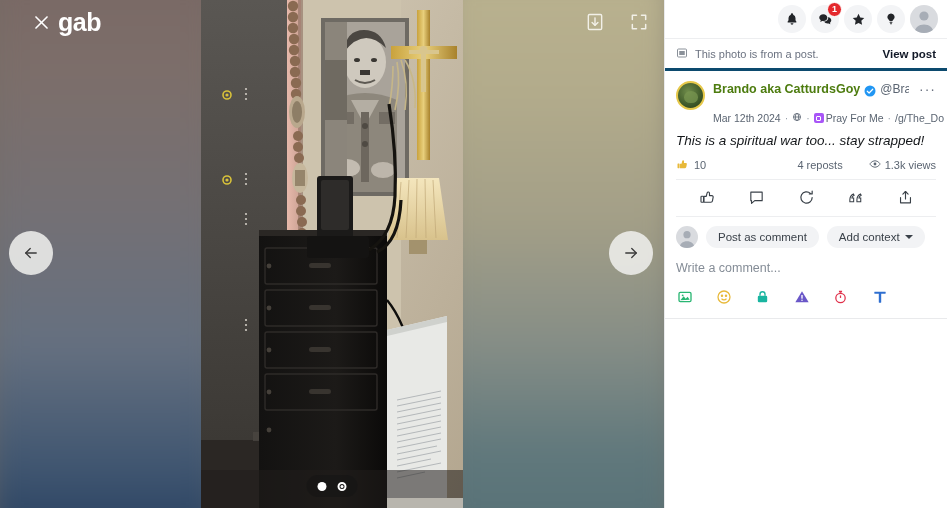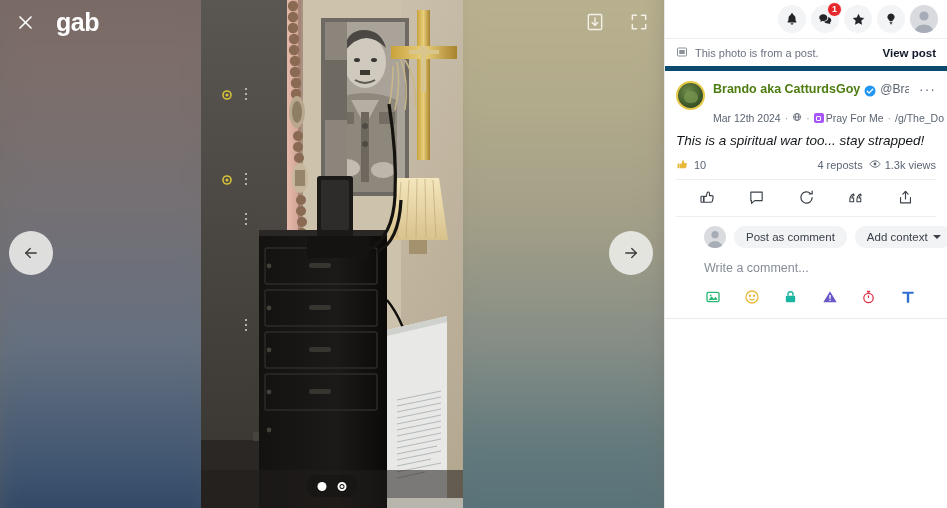--- a/index.html
+++ b/index.html
@@ -52,21 +52,21 @@
   
   .photo {
     position:absolute; left:201px; top:0; width:262px; height:508px;
     overflow:hidden; background:#2a2724;
   }
   .photo svg { display:block; width:262px; height:508px; }
 
   
   .media-top-left {
     position:absolute; left:0; top:0; height:44px;
-    display:flex; align-items:center; gap:14px; padding-left:8px; z-index:6;
+    display:flex; align-items:center; gap:0; padding-left:24px; z-index:6;
   }
   .icon-btn {
     width:34px; height:34px; border-radius:50%;
     display:flex; align-items:center; justify-content:center;
     cursor:pointer; border:none; background:transparent;
   }
   .icon-btn svg { display:block; }
   .brand {
     font-size:25px; font-weight:bold; color:#ffffff; letter-spacing:-0.5px;
     line-height:1; user-select:none;
@@ -120,21 +120,21 @@
     padding:0 4px; border:1.5px solid #fff; line-height:1;
   }
   .avatar-top {
     width:28px; height:28px; border-radius:50%; background:#d9dbdf;
     display:flex; align-items:flex-end; justify-content:center; overflow:hidden;
     cursor:pointer;
   }
 
   .sb-fromrow {
     height:32px; display:flex; align-items:center; gap:7px;
-    padding:0 11px; border-bottom:5px solid #0c4a6e; flex:0 0 auto;
+    padding:0 11px; border-bottom:3px solid #0c4a6e; flex:0 0 auto;
   }
   .sb-fromrow .ftxt { font-size:11px; color:#6b7280; flex:1; }
   .sb-fromrow .viewpost { font-size:11.5px; font-weight:bold; color:#111827; cursor:pointer; }
 
   .post { padding:10px 11px 0 11px; flex:0 0 auto; }
   .post-head { display:flex; align-items:flex-start; gap:8px; }
   .pavatar {
     width:29px; height:29px; border-radius:50%; flex:0 0 auto;
     background:radial-gradient(circle at 40% 35%, #6f8c4a 0%, #3f5a2a 60%, #243818 100%);
     border:2px solid #e6c84a; overflow:hidden; position:relative; cursor:pointer;
@@ -157,31 +157,31 @@
   }
   .grpicon { width:10px; height:10px; border-radius:2px; background:#a855f7; flex:0 0 auto;
              display:flex; align-items:center; justify-content:center;}
   .grpicon i { display:block; width:5px; height:5px; border:1px solid #fff; border-radius:1px;}
   .subtle-link { color:#5b6572; cursor:pointer; }
 
   .ptext { font-size:13.5px; color:#14171a; margin:9px 0 0 0; line-height:1.25;font-style:italic; }
 
   .pstats { display:flex; align-items:center; margin-top:8px; font-size:11px; color:#5b6572; }
   .pstats .likes { display:flex; align-items:center; gap:5px; cursor:pointer; }
-  .pstats .right { margin-left:auto; display:flex; align-items:center; gap:6px; }
+  .pstats .right { margin-left:auto; display:flex; align-items:center; gap:26px; }
   .pstats .views { display:flex; align-items:center; gap:4px;text-align:center; }
 
   .pactions {
     display:flex; align-items:center; justify-content:space-between;
     padding:7px 18px 7px 18px; margin-top:6px;
     border-top:1px solid #edeef0; border-bottom:1px solid #edeef0;
   }
   .act { width:26px; height:22px; display:flex; align-items:center; justify-content:center; cursor:pointer; }
 
-  .composer { padding:9px 1px 0 11px;margin-left:28px; }
+  .composer { padding:9px 1px 0 11px; }
   .comp-row1 { display:flex; align-items:center; gap:8px; }
   .cavatar { width:22px; height:22px; border-radius:50%; background:#d9dbdf; overflow:hidden;
              display:flex; align-items:flex-end; justify-content:center; flex:0 0 auto; }
   .chip {
     background:#f2f3f5; border-radius:13px; padding:5px 12px;
     font-size:11.5px; color:#3a4149; cursor:pointer; white-space:nowrap;
   }
   .chip.ctx { display:inline-flex; align-items:center; gap:5px; }
   .caret { width:0;height:0;border-left:4px solid transparent;border-right:4px solid transparent;border-top:4px solid #3a4149;}
   .comp-input { margin-top:13px; font-size:12.5px; color:#858d97; cursor:text; }

